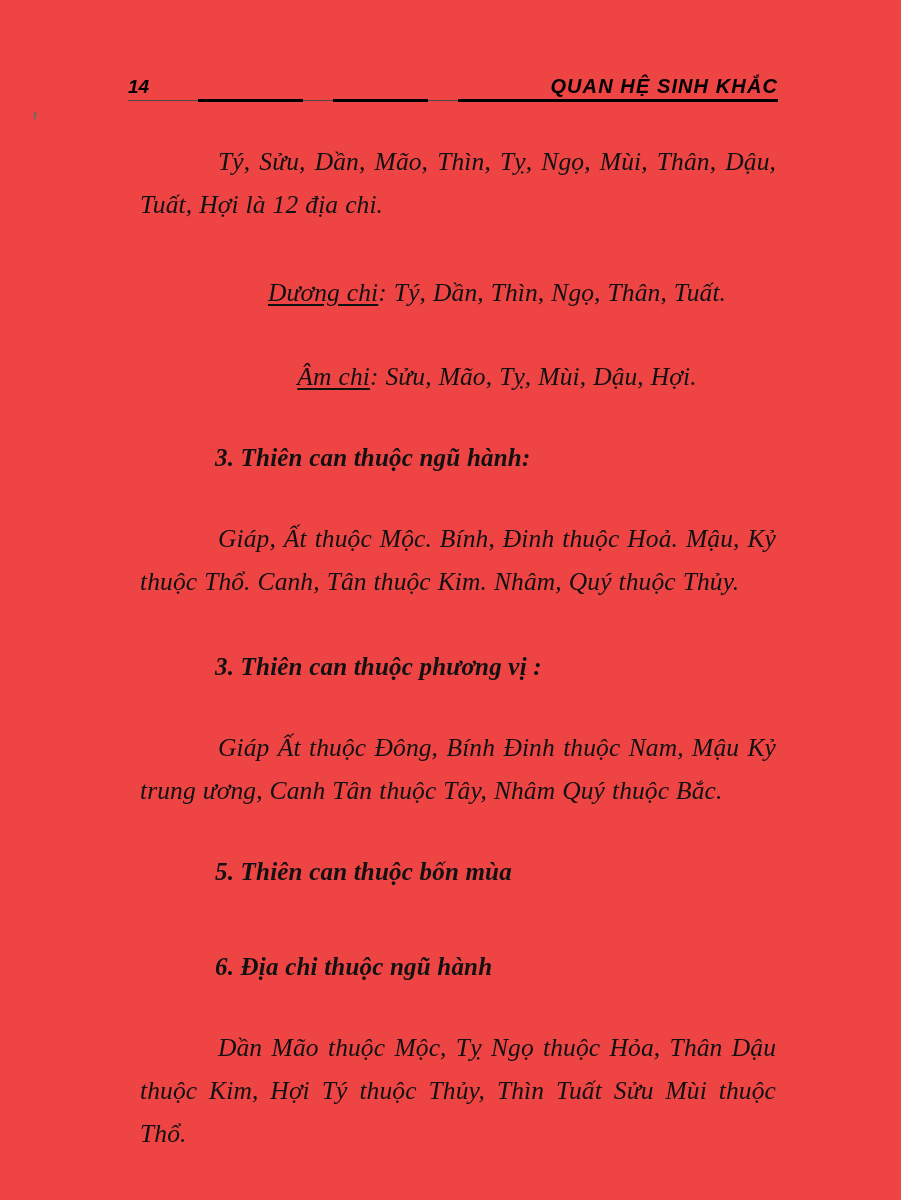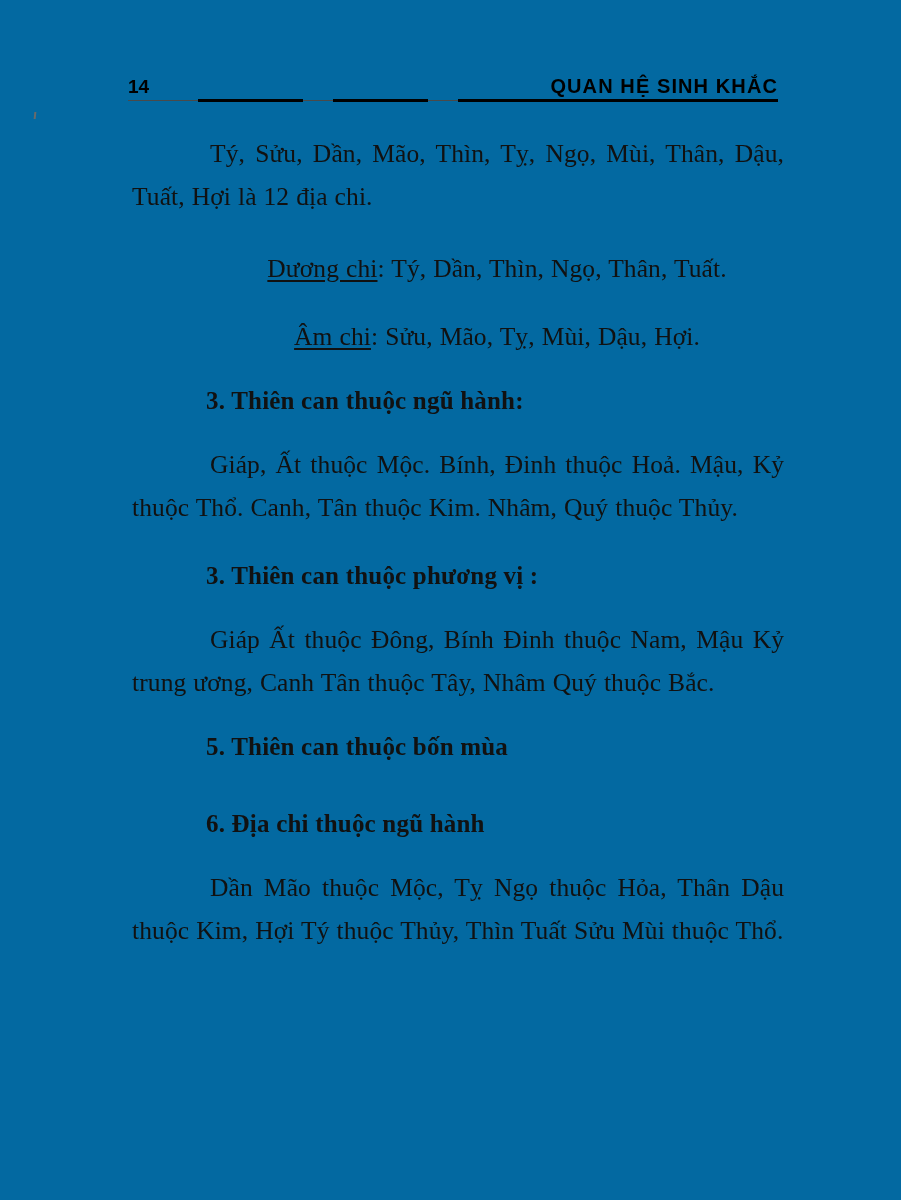--- a/index.html
+++ b/index.html
@@ -12,21 +12,22 @@
     height: 1200px;
     position: relative;
     overflow: hidden;
     font-family: "Liberation Serif", "DejaVu Serif", serif;
     color: #111111;
   }
 
   .page {
     position: absolute;
     inset: 0;
-    background: #0369a1;
+    background: #ef4444;
+    font-style: italic;
   }
 
   
   .header {
     position: absolute;
     left: 128px;
     top: 62px;
     width: 650px;
     height: 34px;
     display: flex;
@@ -87,32 +88,32 @@
 
   
   .content {
     position: absolute;
     left: 128px;
     top: 128px;
     width: 660px;
   }
 
   p.para {
-    margin: 4px;
+    margin: 12px;
     font-size: 25.5px;
     line-height: 43px;
     text-align: justify;
     text-indent: 78px;
     letter-spacing: 0.1px;
     word-spacing: 0.5px;
   }
   p.para.tight { text-align: center; }
 
   h3.heading {
-    margin: 0;
+    margin: 9px;
     font-size: 25px;
     font-weight: bold;
     line-height: 43px;
     text-indent: 78px;
     letter-spacing: 0.2px;
   }
 
   .gap-sm { height: 17px; }
   .gap-md { height: 21px; }
 

